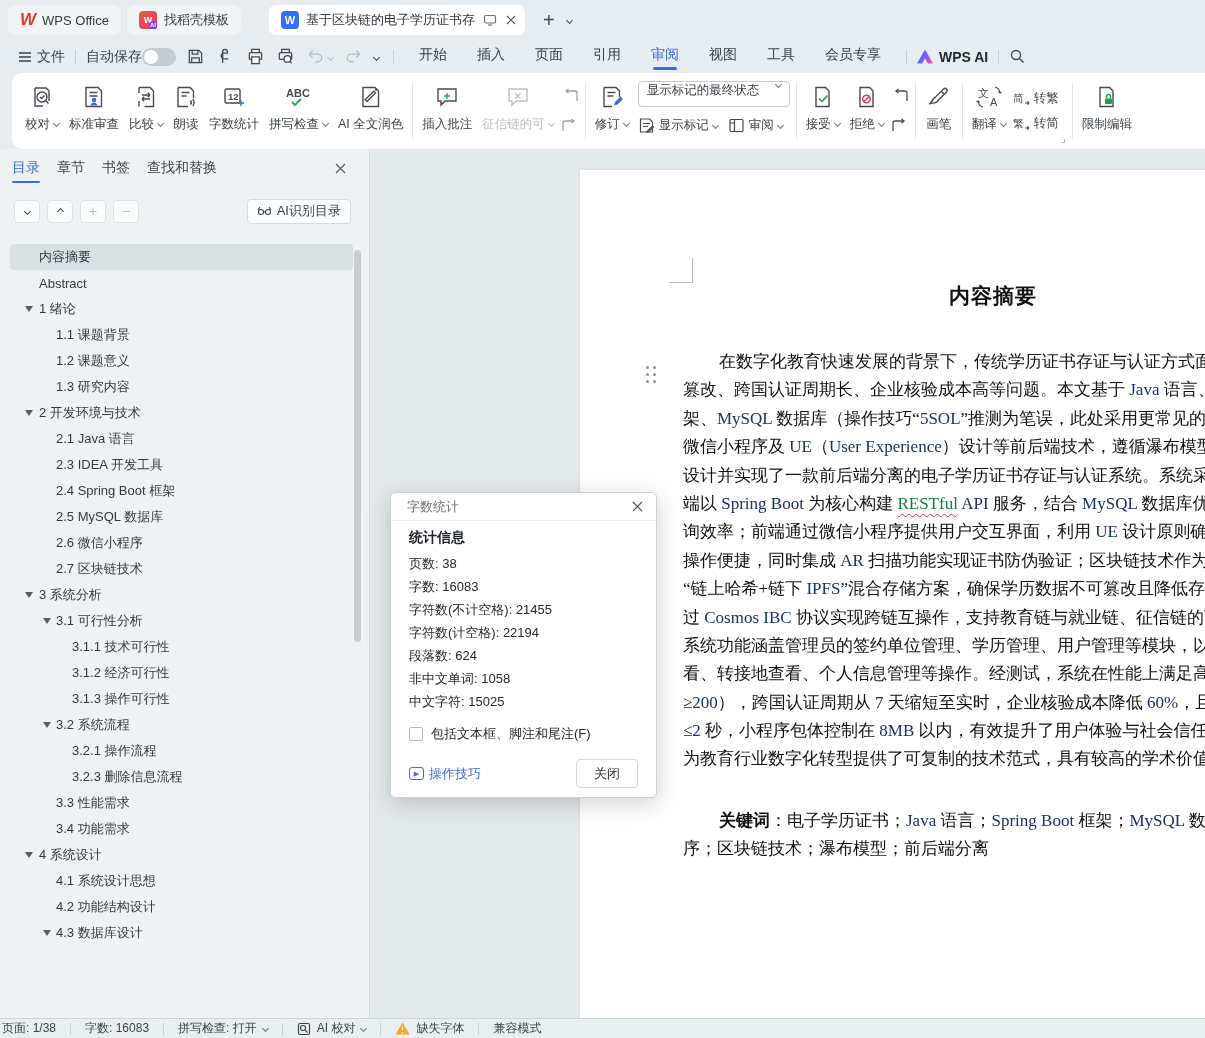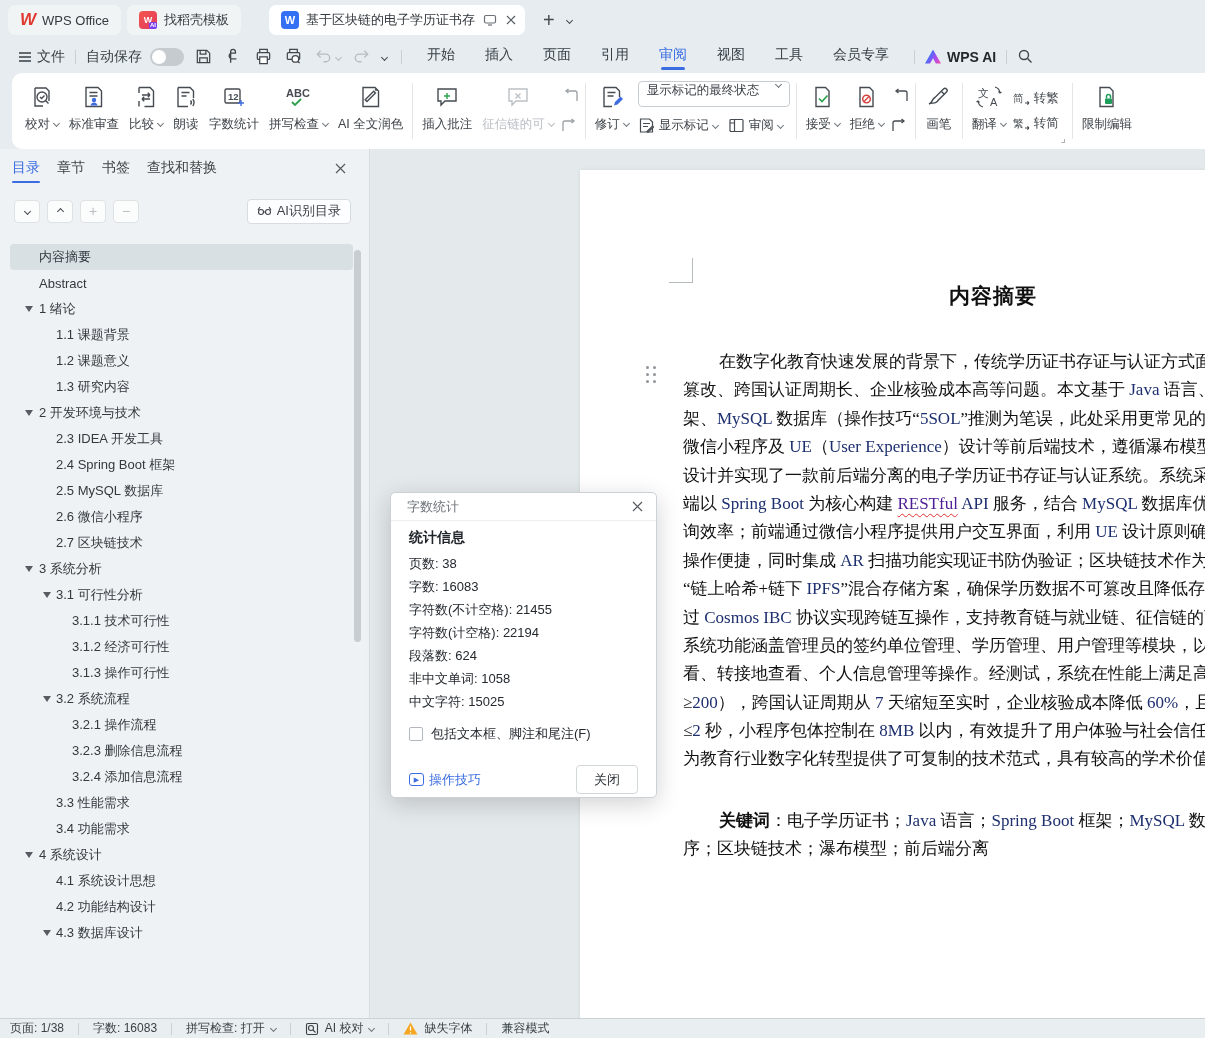--- a/index.html
+++ b/index.html
@@ -18,21 +18,21 @@
 .tab-extra { display:flex; align-items:center; margin-left:8px; color:#6b7177; }
 .tab-extra svg { display:block; }
 .tabbar-plus { font-size:20px; color:#454b50; margin:0 4px 0 12px; font-weight:300; }
 .tabbar-chev { color:#454b50; margin-left:8px; }
 .chev { display:inline-block; width:5px; height:5px; border-right:1.3px solid currentColor; border-bottom:1.3px solid currentColor; transform:rotate(45deg); vertical-align:2px; }
 
 
 #menubar { position:absolute; top:40px; left:0; right:0; height:33px; display:flex; align-items:center; font-size:14px; color:#383f45; }
 .mb-file { display:flex; align-items:center; gap:5px; margin-left:18px; }
 .mb-sep { width:1px; height:14px; background:#c9cfd3; margin:0 10px; flex:none; }
-.mb-autosave { margin-right:8px; }
+.mb-autosave { }
 .toggle { width:34px; height:18px; border-radius:9px; background:#c6cbd0; position:relative; display:inline-block; vertical-align:-4px; flex:none; }
 .toggle::after { content:""; position:absolute; left:2px; top:2px; width:14px; height:14px; border-radius:50%; background:#fff; }
 .qicons { display:flex; align-items:center; gap:11px; margin-left:10px; color:#41474d; }
 .qicons .dis { color:#b7bcc1; }
 .menu-items { display:flex; align-items:center; }
 .menu-item { padding:0 0 3px 0; margin:0 15px; color:#383f45; position:relative; white-space:nowrap; }
 .menu-item.active { color:#3a6ce2; }
 .menu-item.active::after { content:""; position:absolute; left:2px; right:2px; bottom:-3px; height:3px; border-radius:2px; background:#3a6ce2; }
 .wpsai { display:flex; align-items:center; gap:6px; font-size:14px; color:#23282d; font-weight:bold; white-space:nowrap; }
 .ai-mark { width:16px; height:14px; clip-path:polygon(50% 0,100% 100%,68% 100%,50% 62%,32% 100%,0 100%); background:linear-gradient(120deg,#1f7cf9 20%,#a44df2 60%,#f74fa8 100%); }
@@ -75,41 +75,41 @@
 #docarea { position:absolute; left:371px; top:0; right:0; bottom:0; background:#e4e9eb; overflow:hidden; }
 #page { position:absolute; left:209px; top:21px; width:830px; height:1200px; background:#fff; box-shadow:0 0 4px rgba(0,0,0,.08); font-family:"Liberation Serif",serif; color:#111; }
 .corner-mark { position:absolute; left:89px; top:88px; width:24px; height:25px; border-right:1.5px solid #b6bbbe; border-bottom:1.5px solid #b6bbbe; }
 #doc-title { position:absolute; left:103px; top:112px; width:620px; text-align:center; font-size:21px; font-weight:bold; letter-spacing:1px; }
 #doc-body { position:absolute; left:103px; top:178px; width:820px; font-size:17px; }
 #doc-body .dline { height:28.4px; line-height:28.4px; white-space:pre; }
 #doc-kw { position:absolute; left:103px; top:637px; width:820px; font-size:17px; }
 #doc-kw .dline { height:28.4px; line-height:28.4px; white-space:pre; }
 .indent { padding-left:36px; }
 .en { color:#1d2f6e; }
-.enw { color:#4c1d95; text-decoration:underline wavy #e03131 1px; text-underline-offset:4px;text-align:center; }
+.enw { color:#15803d; text-decoration:underline wavy #e03131 1px; text-underline-offset:4px;text-align:center; }
 .kwb { font-weight:bold; }
 .drag-handle { position:absolute; left:66px; top:196px; width:13px; height:21px; display:grid; grid-template-columns:repeat(2,1fr); grid-template-rows:repeat(3,1fr); }
 .drag-handle i { width:3px; height:3px; border-radius:50%; background:#8f959a; }
 
 
 #wc-dialog { position:absolute; left:390px; top:492px; width:267px; height:306px; background:#fff; border:1px solid #ccd1d5; border-radius:5px; box-shadow:0 6px 24px rgba(0,0,0,.18); font-size:13px; color:#24292e; }
 .wc-title { height:28px; display:flex; align-items:center; padding:0 12px 0 16px; color:#6e747a; font-size:13px; border-bottom:1px solid #eceeef; }
 .wc-x { margin-left:auto; color:#555b60; }
 .wc-body { padding:8px 16px 0 18px; }
 .wc-section { font-weight:bold; font-size:14px; color:#1f2429; margin-bottom:5px; }
 .wc-row { height:23px; line-height:23px; }
 .wc-check { display:flex; align-items:center; gap:8px; margin-top:12px; }
 .checkbox { width:14px; height:14px; border:1px solid #b2b8bd; border-radius:2px; background:#fff; flex:none; }
-.wc-footer { display:flex; align-items:center; margin-top:22px; }
+.wc-footer { display:flex; align-items:center; margin-top:16px; }
 .wc-tips { color:#3a6ce2; display:flex; align-items:center; gap:5px; }
 .tips-ico { width:15px; height:13px; border:1.2px solid #3a6ce2; border-radius:3px; display:flex; align-items:center; justify-content:center; font-size:7px; }
 .wc-close-btn { margin-left:auto; margin-right:2px; width:62px; height:29px; border:1px solid #d2d7da; border-radius:4px; background:#fff; font-size:13px; color:#2b3136; display:flex; align-items:center; justify-content:center; }
 
 
-#statusbar { position:absolute; left:0; right:0; bottom:0; height:20px; background:#e9eef0; border-top:1px solid #ccd3d6; display:flex; align-items:center; font-size:12px; color:#3b4247; padding-left:10px; }
+#statusbar { position:absolute; left:0; right:0; bottom:0; height:20px; background:#e9eef0; border-top:1px solid #ccd3d6; display:flex; align-items:center; font-size:12px; color:#3b4247; padding-left:2px; }
 .st-sep { width:1px; height:12px; background:#c9cfd3; margin:0 14px; }
 .st-item { display:flex; align-items:center; gap:6px; white-space:nowrap; }
 svg.ic { display:block; flex:none; }
 </style>
 </head>
 <body>
 
 <div id="app">
 
   <div id="tabbar">
@@ -507,20 +507,23 @@
             <span style="padding-left: 46px;">1.2 课题意义</span>
           </div>
           <div class="toc-row">
             <span style="padding-left: 46px;">1.3 研究内容</span>
           </div>
           <div class="toc-row">
             <span class="toc-arrow" style="left: 15px;"></span>
             <span style="padding-left: 29px;">2 开发环境与技术</span>
           </div>
           <div class="toc-row">
+            <span style="padding-left: 46px;">2.1 Java 语言</span>
+          </div>
+          <div class="toc-row">
             <span style="padding-left: 46px;">2.3 IDEA 开发工具</span>
           </div>
           <div class="toc-row">
             <span style="padding-left: 46px;">2.4 Spring Boot 框架</span>
           </div>
           <div class="toc-row">
             <span style="padding-left: 46px;">2.5 MySQL 数据库</span>
           </div>
           <div class="toc-row">
             <span style="padding-left: 46px;">2.6 微信小程序</span>
@@ -547,23 +550,20 @@
           </div>
           <div class="toc-row">
             <span class="toc-arrow" style="left: 33px;"></span>
             <span style="padding-left: 46px;">3.2 系统流程</span>
           </div>
           <div class="toc-row">
             <span style="padding-left: 62px;">3.2.1 操作流程</span>
           </div>
           <div class="toc-row">
             <span style="padding-left: 62px;">3.2.3 删除信息流程</span>
-          </div>
-          <div class="toc-row">
-            <span style="padding-left: 62px;">3.2.4 添加信息流程</span>
           </div>
           <div class="toc-row">
             <span style="padding-left: 46px;">3.3 性能需求</span>
           </div>
           <div class="toc-row">
             <span style="padding-left: 46px;">3.4 功能需求</span>
           </div>
           <div class="toc-row">
             <span class="toc-arrow" style="left: 15px;"></span>
             <span style="padding-left: 29px;">4 系统设计</span>

